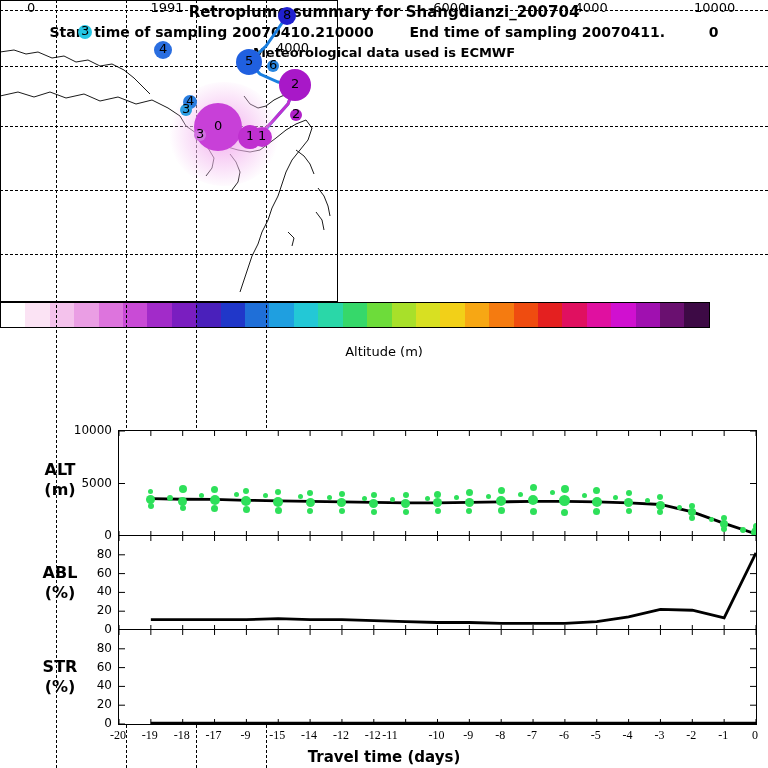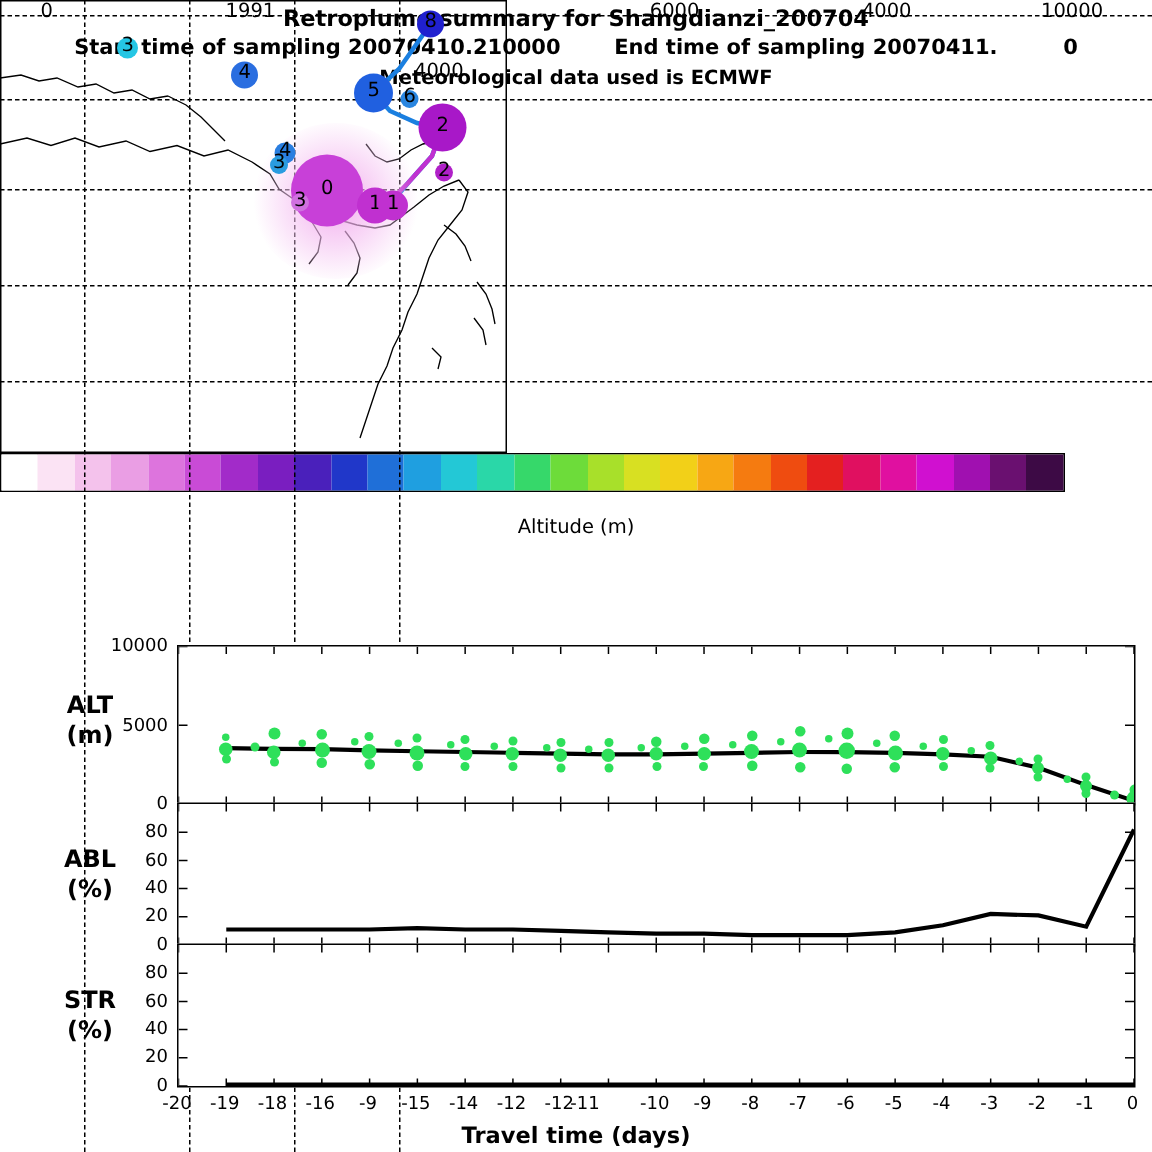--- a/index.html
+++ b/index.html
@@ -27,21 +27,21 @@
   #cbticks{left:0;top:396px;width:768px;height:16px;}
   .cbt{position:absolute;font-size:13px;}
   #cblabel{left:0;top:410px;width:768px;text-align:center;font-size:13px;}
 
   
   .panel{position:absolute;border:1px solid #000;background:#fff;overflow:hidden;}
   #alt{left:118px;top:430px;width:637px;height:105px;}
   #abl{left:118px;top:535px;width:637px;height:94px;}
   #str{left:118px;top:629px;width:637px;height:94px;}
   .ylab{position:absolute;text-align:right;font-size:12px;}
-  .xlab{position:absolute;font-size:12px;text-align:center;}
+  .xlab{position:absolute;font-size:12px;text-align:center;font-family:Liberation Serif, serif;}
 
   .rowlab{position:absolute;font-weight:bold;font-size:16px;text-align:center;}
   #xaxis-title{position:absolute;left:0;top:748px;width:768px;text-align:center;font-weight:bold;font-size:15px;}
 
   .dot{position:absolute;border-radius:50%;background:#2ee05a;}
   svg{position:absolute;left:0;top:0;overflow:visible;}
 </style>
 </head>
 <body>
 
@@ -454,21 +454,21 @@
     <div class="ylab" style="left: 54px; width: 58px; top: 697.2px;">20</div>
     <div class="ylab" style="left: 54px; width: 58px; top: 678.4px;">40</div>
     <div class="ylab" style="left: 54px; width: 58px; top: 659.6px;">60</div>
     <div class="ylab" style="left: 54px; width: 58px; top: 640.8px;">80</div>
   </div>
 
 <div id="xticklabels">
     <div class="xlab" style="left: 102px; width: 32px; top: 728px;">-20</div>
     <div class="xlab" style="left: 133.85px; width: 32px; top: 728px;">-19</div>
     <div class="xlab" style="left: 165.7px; width: 32px; top: 728px;">-18</div>
-    <div class="xlab" style="left: 197.55px; width: 32px; top: 728px;">-16</div>
+    <div class="xlab" style="left: 197.55px; width: 32px; top: 728px;">-17</div>
     <div class="xlab" style="left: 229.4px; width: 32px; top: 728px;">-9</div>
     <div class="xlab" style="left: 261.25px; width: 32px; top: 728px;">-15</div>
     <div class="xlab" style="left: 293.1px; width: 32px; top: 728px;">-14</div>
     <div class="xlab" style="left: 324.95px; width: 32px; top: 728px;">-12</div>
     <div class="xlab" style="left: 356.8px; width: 32px; top: 728px;">-12</div>
     <div class="xlab" style="left: 374px; width: 32px; top: 728px;">-11</div>
     <div class="xlab" style="left: 420.5px; width: 32px; top: 728px;">-10</div>
     <div class="xlab" style="left: 452.35px; width: 32px; top: 728px;">-9</div>
     <div class="xlab" style="left: 484.2px; width: 32px; top: 728px;">-8</div>
     <div class="xlab" style="left: 516.05px; width: 32px; top: 728px;">-7</div>

